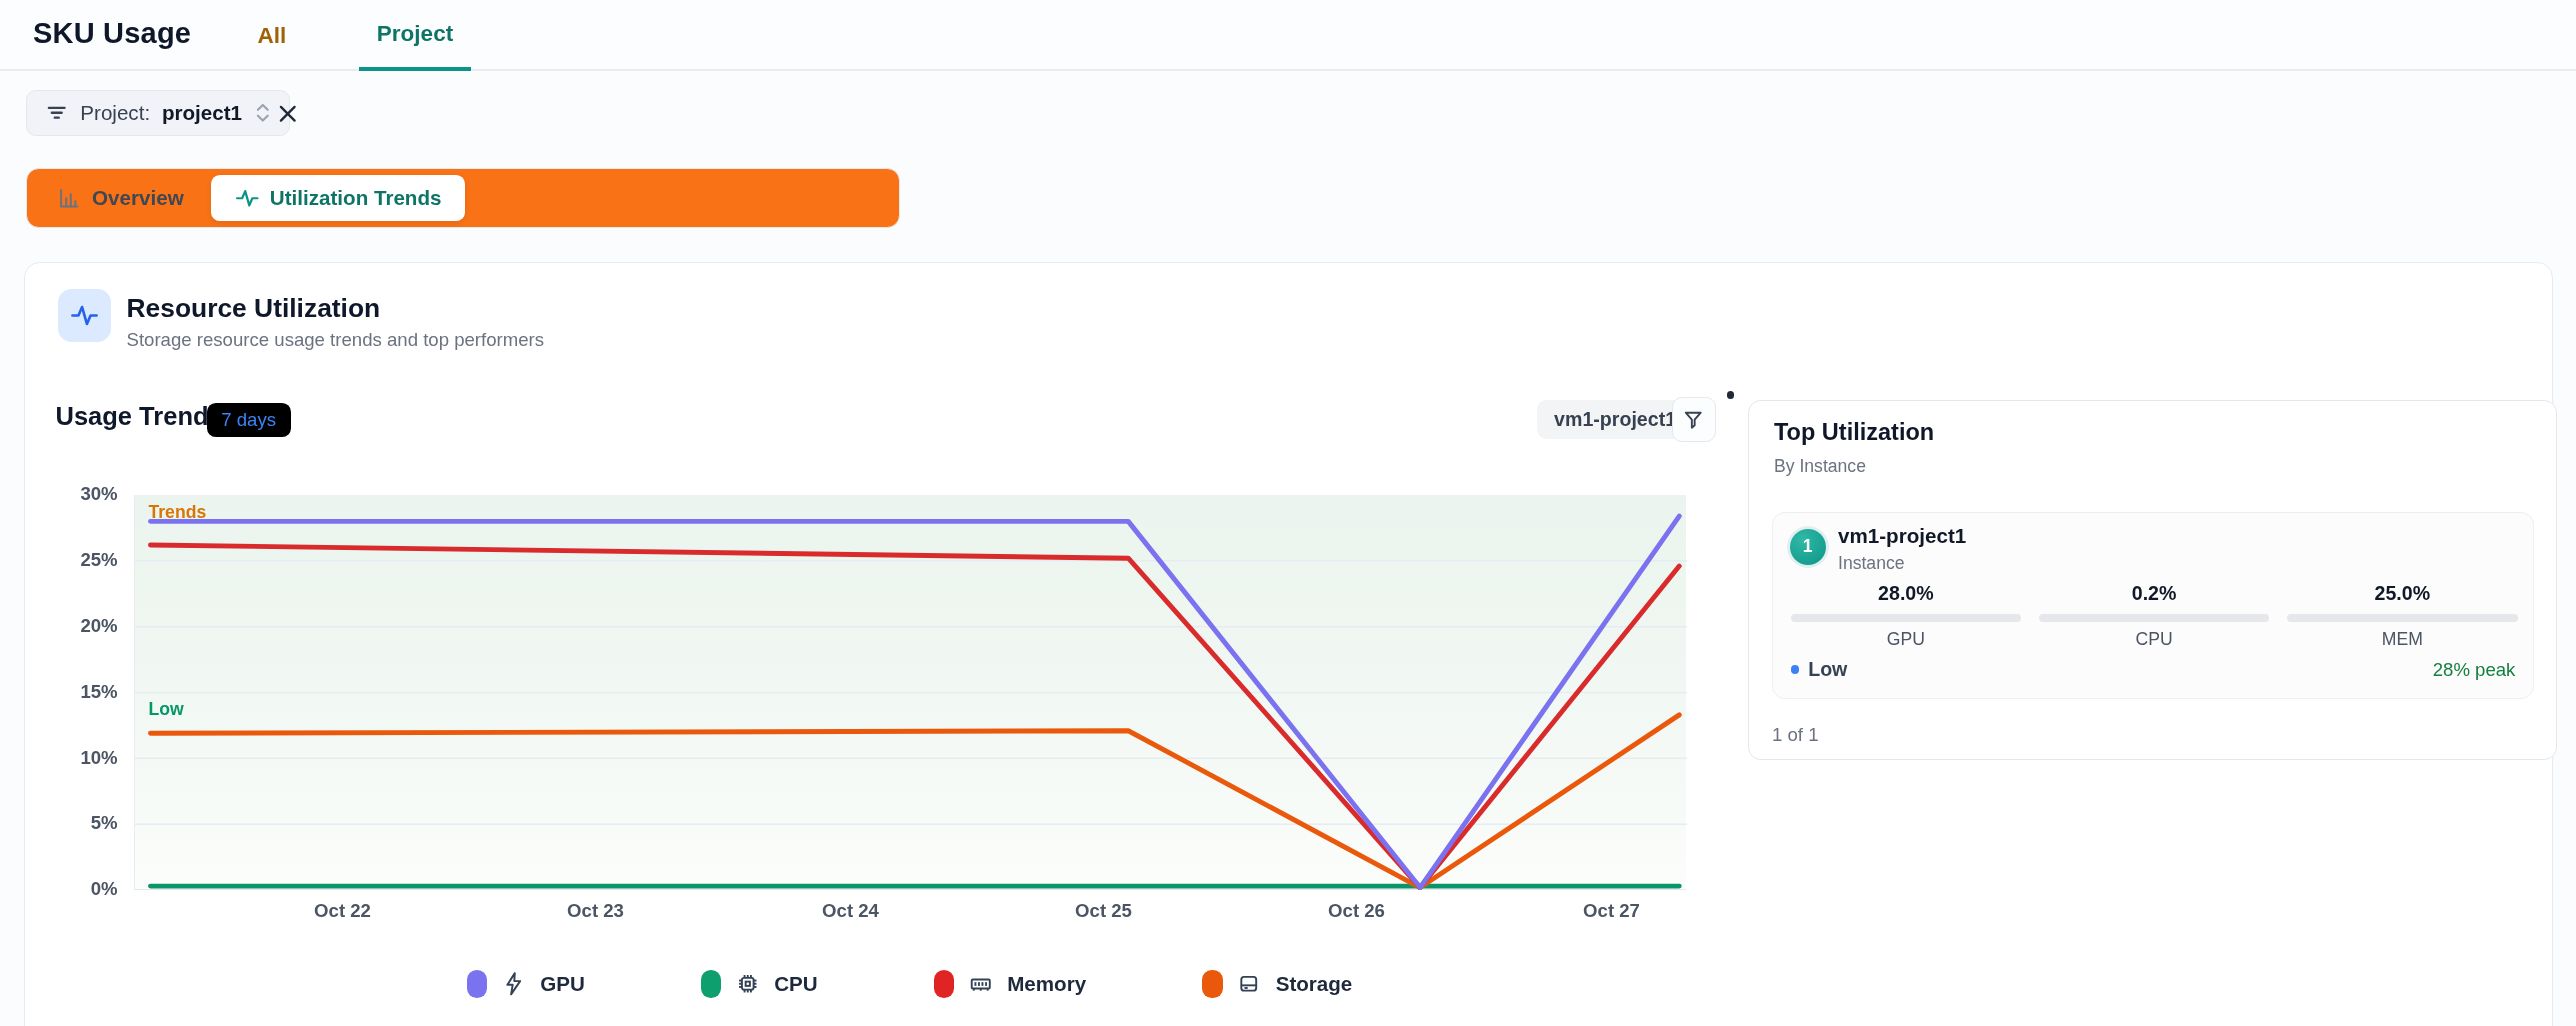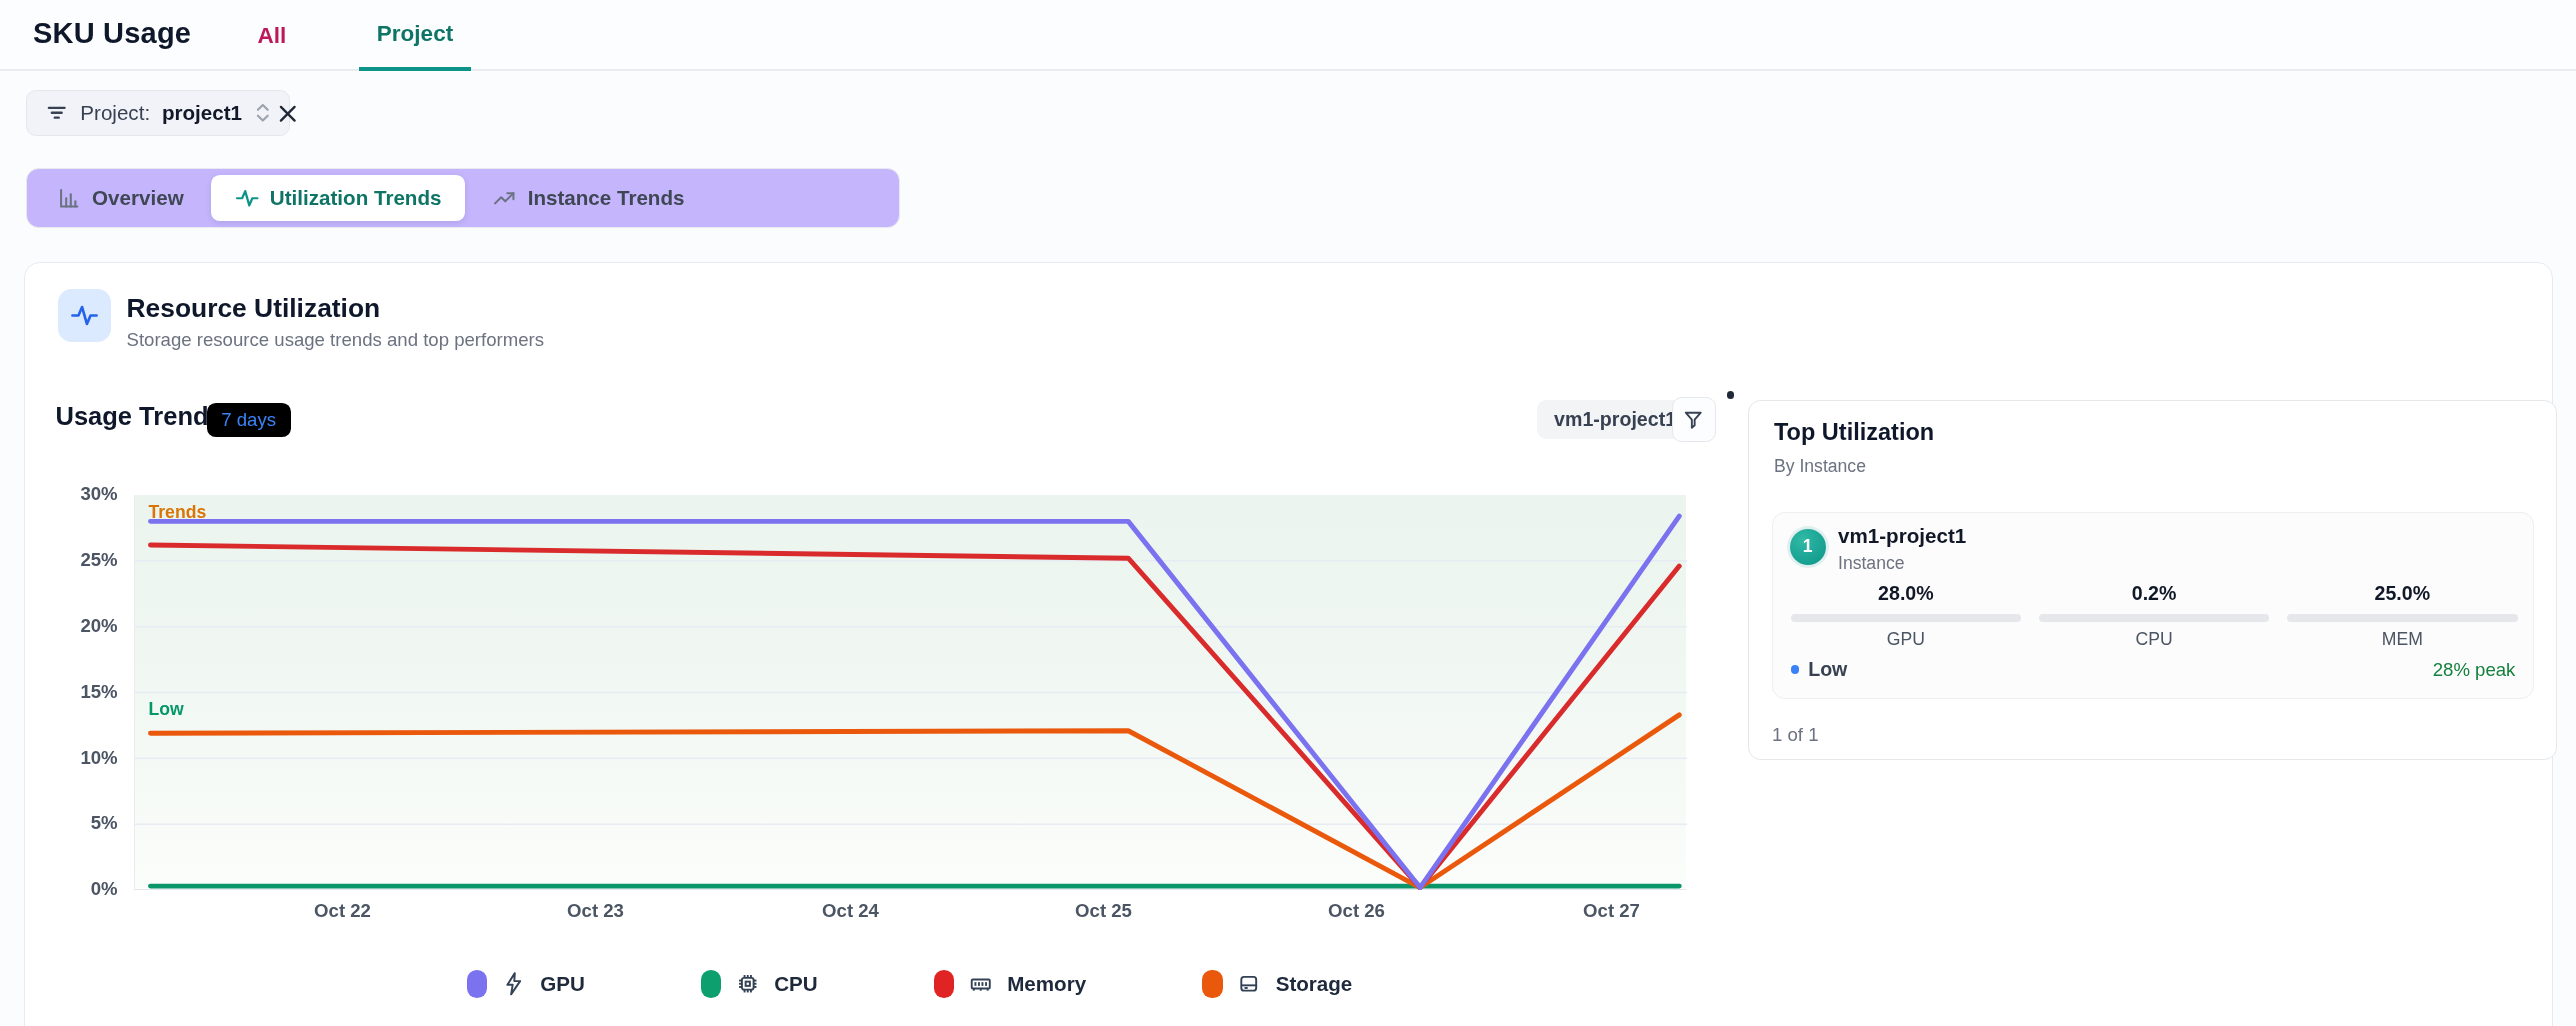--- a/index.html
+++ b/index.html
@@ -11,36 +11,36 @@
     overflow:hidden;
     position:relative;
   }
   svg { display:block; }
 
   
   .app-header { position:absolute; left:0; top:0; width:2576px; height:71px;
     border-bottom:2px solid #e9ebef; background:#fcfdfe; }
   .app-title { position:absolute; left:33px; top:16.7px; font-size:29px; font-weight:700; color:#0f172a; letter-spacing:0.2px; }
   .hdr-tab { position:absolute; top:0; height:71px; display:flex; align-items:center; justify-content:center;
-    font-size:22.5px; font-weight:600; color:#be185d; cursor:pointer; }
+    font-size:22.5px; font-weight:600; color:#a16207; cursor:pointer; }
   .hdr-tab-all { left:233px; width:78px; }
   .hdr-tab-project { left:359px; width:112px; color:#0e7566; font-weight:700; border-bottom:4.9px solid #0d9488; }
 
   
   .filter-chip { position:absolute; left:26.4px; top:90px; height:46px; padding:0 17.6px;
     background:#f1f3f8; border:1px solid #e4e7ee; border-radius:9.8px;
     display:flex; align-items:center; gap:11.8px; cursor:pointer; }
   .filter-chip .lbl { font-size:20.6px; color:#374151; }
   .filter-chip .val { font-size:20.6px; font-weight:700; color:#111827; }
   .chip-close { position:absolute; left:270px; top:96px; width:35px; height:35px;
     display:flex; align-items:center; justify-content:center; cursor:pointer; }
 
   
   .seg-bar { position:absolute; left:26.4px; top:168px; width:874px; height:60px;
-    background:#c4b5fd; border:1px solid #e9eaee; border-radius:12.7px;
+    background:#f97316; border:1px solid #e9eaee; border-radius:12.7px;
     display:flex; align-items:center; padding:5.9px; gap:3.9px; }
   .seg-tab { height:46px; padding:0 23.5px; display:flex; align-items:center; gap:10.8px;
     border-radius:8.8px; font-size:20.6px; font-weight:600; color:#3f4754; cursor:pointer; white-space:nowrap; }
   .seg-tab svg { stroke:#6b7280; }
   .seg-tab.active { background:#ffffff; color:#0e7566; box-shadow:0 2px 5.9px rgba(15,23,42,.10); }
   .seg-tab.active svg { stroke:#0d9488; }
 
   
   .main-card { position:absolute; left:23.5px; top:262px; width:2529px; height:793px;
     background:#ffffff; border:1px solid #e8eaef; border-radius:15.7px; }
@@ -150,27 +150,20 @@
         <line x1="18" y1="20" x2="18" y2="15"></line>
     </svg>
     <span>Overview</span>
   </div>
   <div class="seg-tab active">
     <svg width="24.5" height="24.5" viewBox="0 0 24 24" fill="none" stroke-width="2.2" stroke-linecap="round" stroke-linejoin="round">
       <polyline points="2,12 7,12 10,5 14,19 17,12 22,12"></polyline>
     </svg>
     <span>Utilization Trends</span>
   </div>
-  <div class="seg-tab">
-    <svg width="24.5" height="24.5" viewBox="0 0 24 24" fill="none" stroke-width="2" stroke-linecap="round" stroke-linejoin="round">
-      <polyline points="3,17 9,11 13,15 21,7"></polyline>
-        <polyline points="15,7 21,7 21,13"></polyline>
-    </svg>
-    <span>Instance Trends</span>
-  </div>
 </nav>
 
 <section class="main-card">
 
   <div class="sec-icon-tile">
     <svg width="29" height="29" viewBox="0 0 24 24" fill="none" stroke="#2563eb" stroke-width="2.2" stroke-linecap="round" stroke-linejoin="round">
       <polyline points="2,12 7,12 10,5 14,19 17,12 22,12"></polyline>
     </svg>
   </div>
   <h2 class="sec-title">Resource Utilization</h2>

